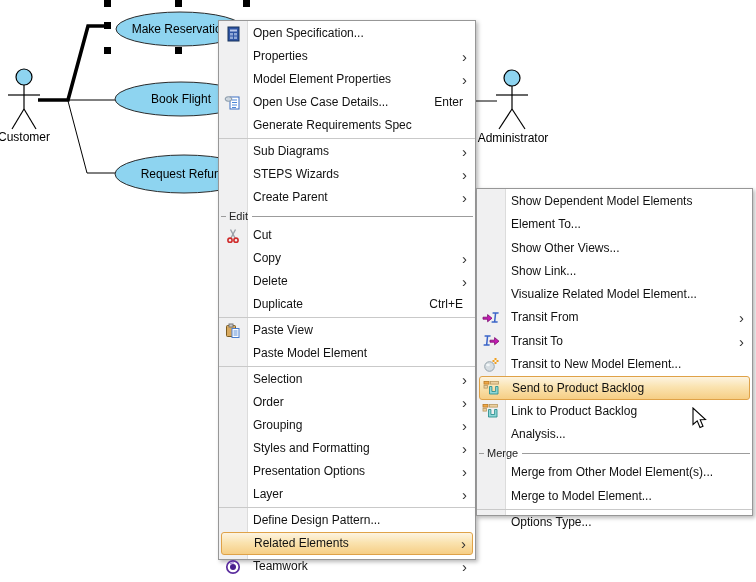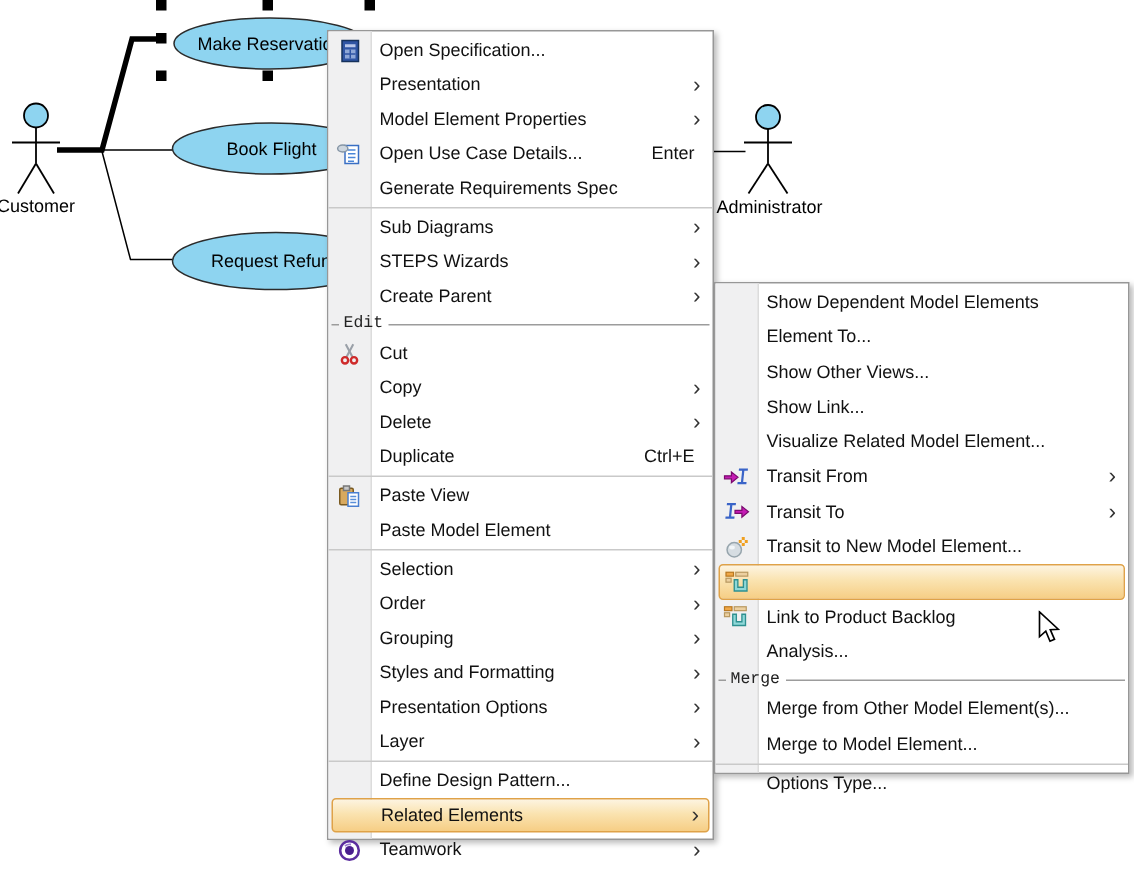--- a/index.html
+++ b/index.html
@@ -21,21 +21,21 @@
   .mi .lbl{color:#111;}
   .mi .ico{position:absolute;left:5px;top:50%;margin-top:-9px;width:18px;height:18px;}
   .mi .arr{position:absolute;right:8px;top:0;font-size:15px;color:#333;}
   .mi .sc{position:absolute;right:12px;top:0;color:#111;margin-left:41px;}
   .mi.hl{margin:0 2px;padding-left:32px;border:1px solid #dfa248;border-radius:3px;
          box-sizing:border-box;height:23px;line-height:21px;
          background:linear-gradient(#fdf4e1 0%,#fae3b0 45%,#f6ce85 100%);}
   .mi.hl .ico{left:3px;}
   .mi.hl .arr{right:6px;}
   .sep{height:1px;background:#c9c9c9;margin:1px 0;}
-  .gsep{position:relative;height:15px;display:flex;align-items:center;z-index:1;font-family:Liberation Mono, monospace;}
+  .gsep{position:relative;height:15px;display:flex;align-items:center;z-index:1;}
   .gsep .dash{width:5px;height:1px;background:#9c9c9c;margin-left:2px;}
   .gsep .gl{font-size:11px;color:#222;padding:0 4px 0 3px;line-height:15px;}
   .gsep .line{flex:1;height:1px;background:#9c9c9c;margin-right:2px;}
   .mi,.sep{position:relative;z-index:1;}
 
   
   #diagram{position:absolute;left:0;top:0;z-index:0;}
 
   
   #cursor{position:absolute;left:692px;top:407px;z-index:20;pointer-events:none;}
@@ -104,21 +104,21 @@
             <rect x="4" y="2" width="11" height="14" fill="#2f55a4" stroke="#16325c"></rect>
             <rect x="6" y="4.5" width="7" height="2" fill="#b9c8ea"></rect>
             <rect x="6" y="8" width="7" height="6" fill="#8fa8d8"></rect>
             <line x1="6" y1="11" x2="13" y2="11" stroke="#2f55a4"></line>
             <line x1="9.5" y1="8" x2="9.5" y2="14" stroke="#2f55a4"></line>
           </svg>
       </span>
       <span class="lbl">Open Specification...</span>
     </div>
     <div class="mi">
-      <span class="lbl">Presentation</span>
+      <span class="lbl">Properties</span>
       <span class="arr">›</span>
     </div>
     <div class="mi">
       <span class="lbl">Model Element Properties</span>
       <span class="arr">›</span>
     </div>
     <div class="mi">
       <span class="ico">
         <svg width="18" height="18">
             <rect x="6" y="3" width="9" height="12" fill="#fff" stroke="#3a6fc4"></rect>
@@ -310,20 +310,21 @@
     </div>
     <div class="mi hl">
       <span class="ico">
         <svg width="18" height="18">
             <rect x="1" y="2.5" width="5" height="2.6" fill="#f0a848" stroke="#b87820" stroke-width="0.8"></rect>
             <rect x="7.5" y="2.5" width="8" height="2.6" fill="#ecd0a0" stroke="#b89860" stroke-width="0.8"></rect>
             <rect x="1" y="6.5" width="3.4" height="2.6" fill="#ecd0a0" stroke="#b89860" stroke-width="0.8"></rect>
             <path d="M6.5,7.5 v7.5 h8.5 v-7.5 h-2.4 v5 h-3.7 v-5 z" fill="#8fd8d8" stroke="#2e9090" stroke-width="0.9"></path>
           </svg>
       </span>
+      <span class="lbl">Send to Product Backlog</span>
     </div>
     <div class="mi">
       <span class="ico">
         <svg width="18" height="18">
             <rect x="1" y="2.5" width="5" height="2.6" fill="#f0a848" stroke="#b87820" stroke-width="0.8"></rect>
             <rect x="7.5" y="2.5" width="8" height="2.6" fill="#ecd0a0" stroke="#b89860" stroke-width="0.8"></rect>
             <rect x="1" y="6.5" width="3.4" height="2.6" fill="#ecd0a0" stroke="#b89860" stroke-width="0.8"></rect>
             <path d="M6.5,7.5 v7.5 h8.5 v-7.5 h-2.4 v5 h-3.7 v-5 z" fill="#8fd8d8" stroke="#2e9090" stroke-width="0.9"></path>
           </svg>
       </span>

